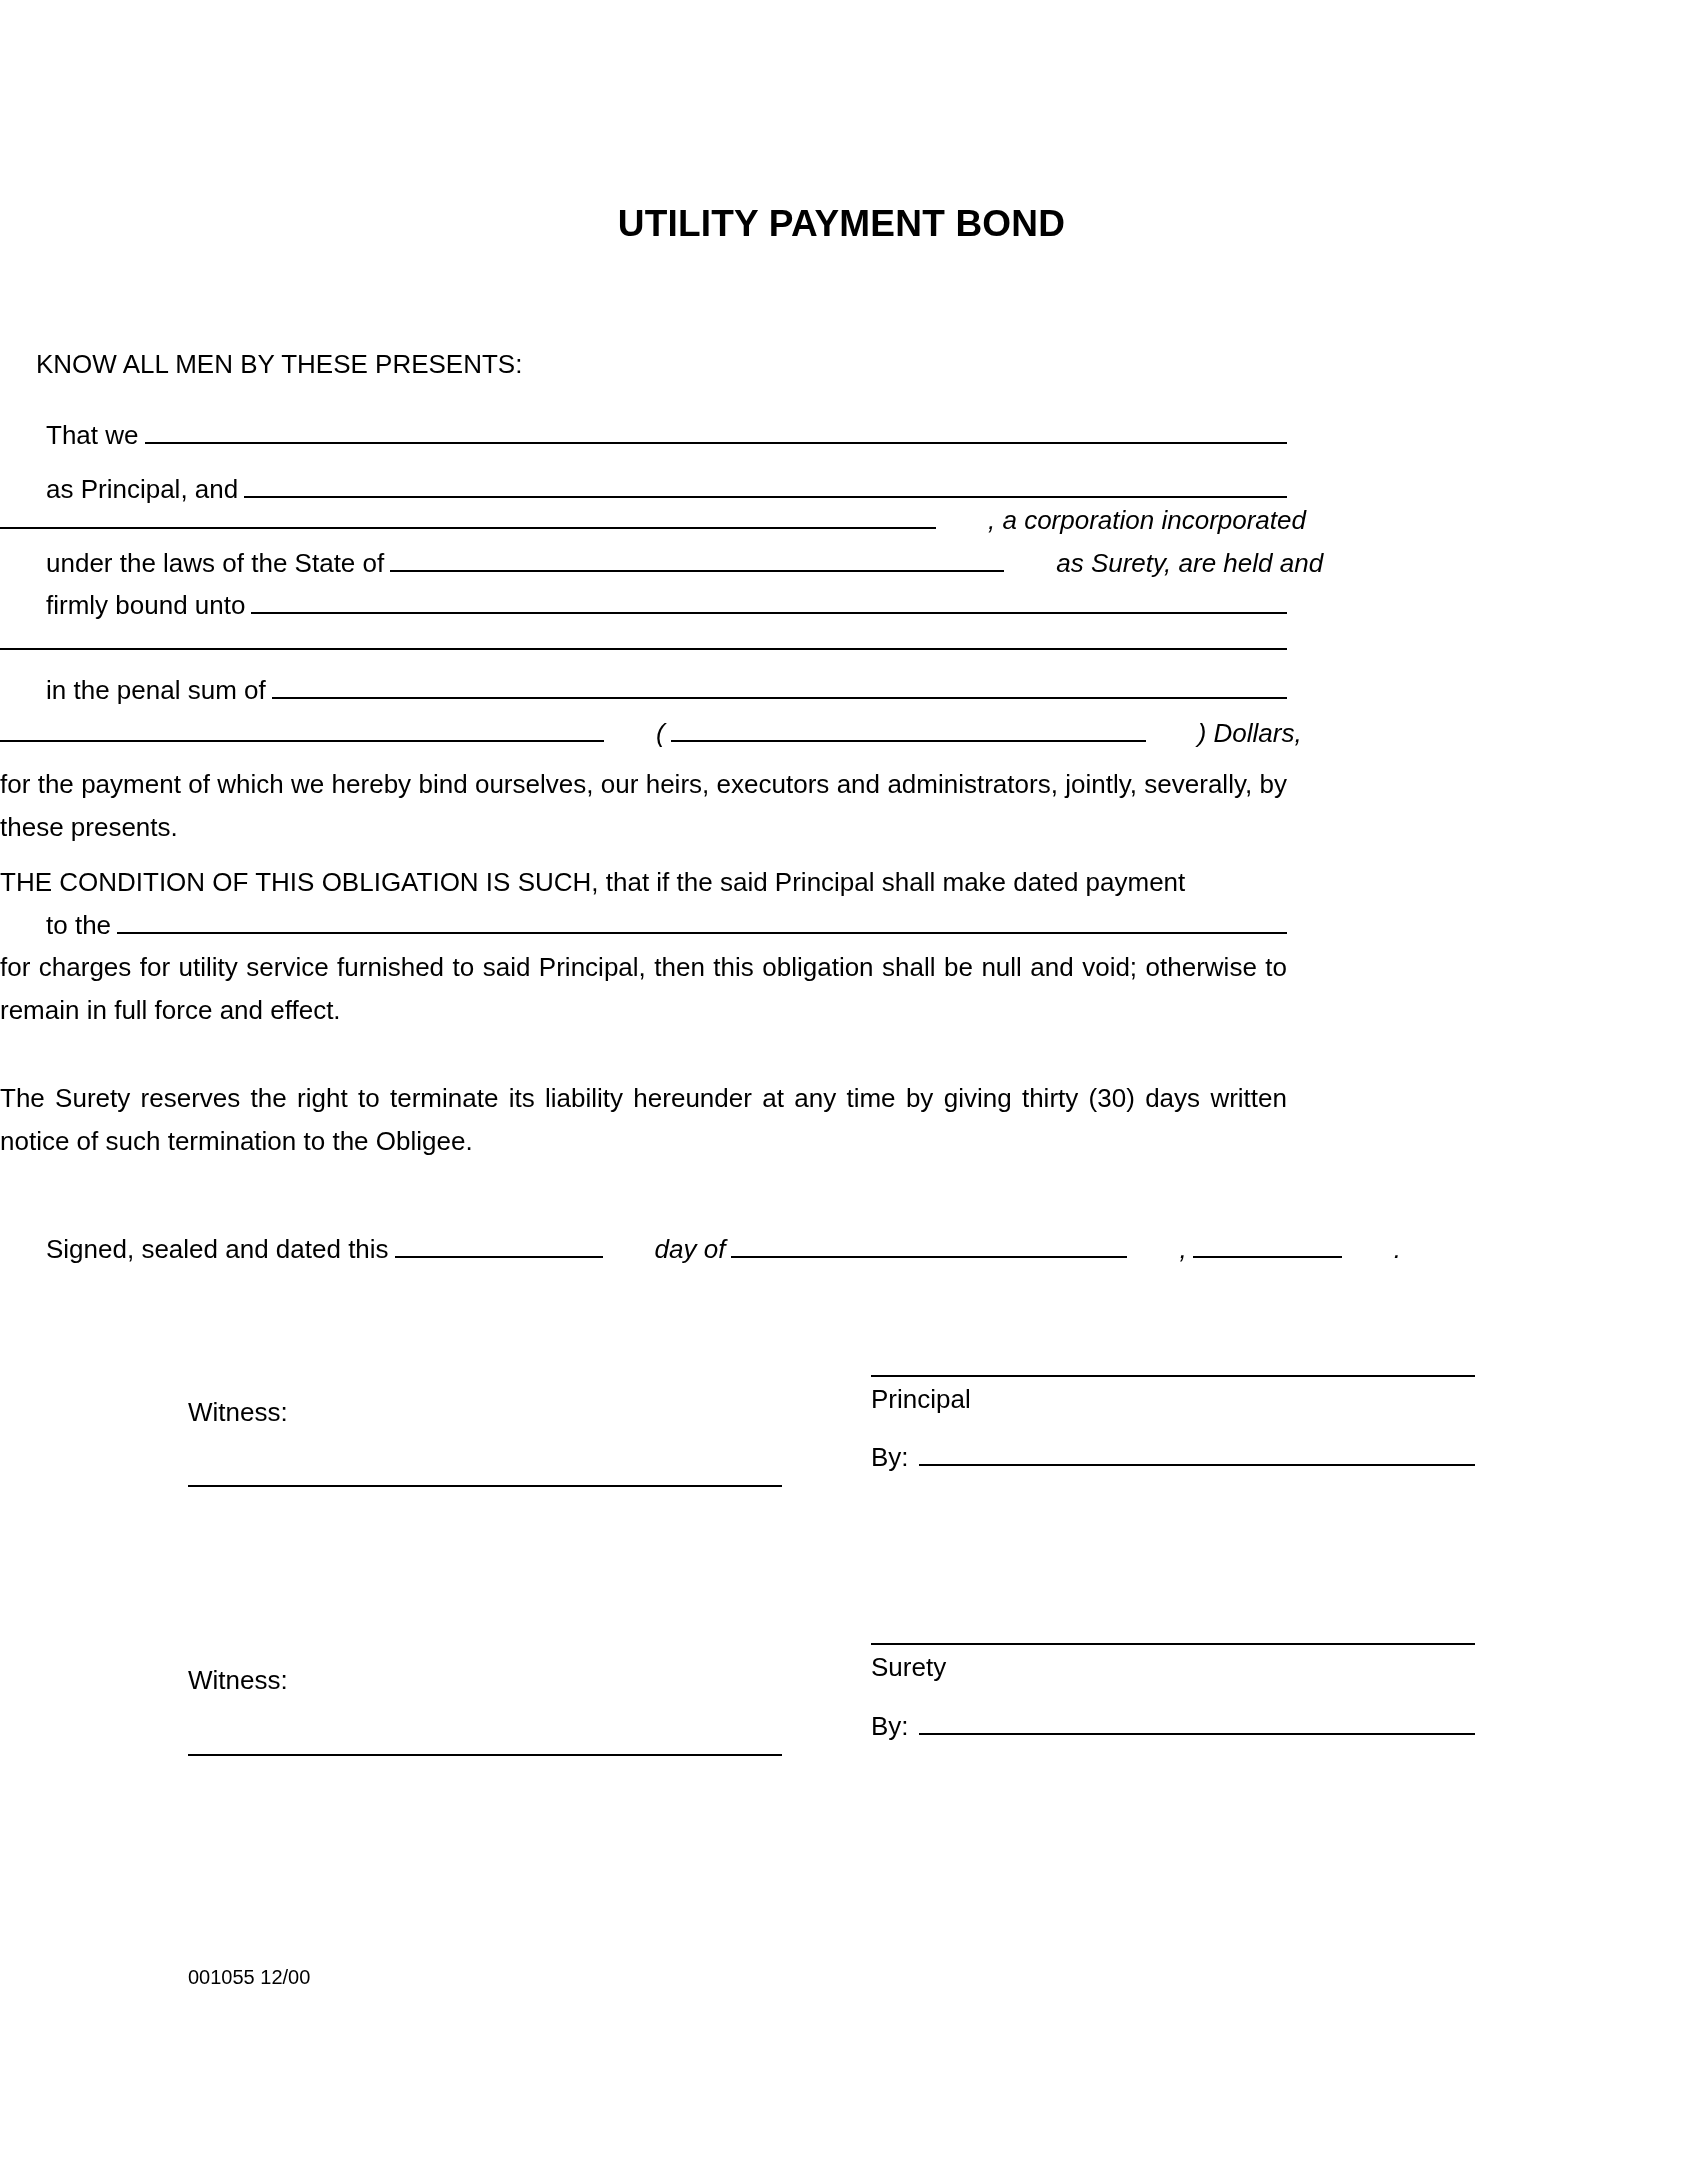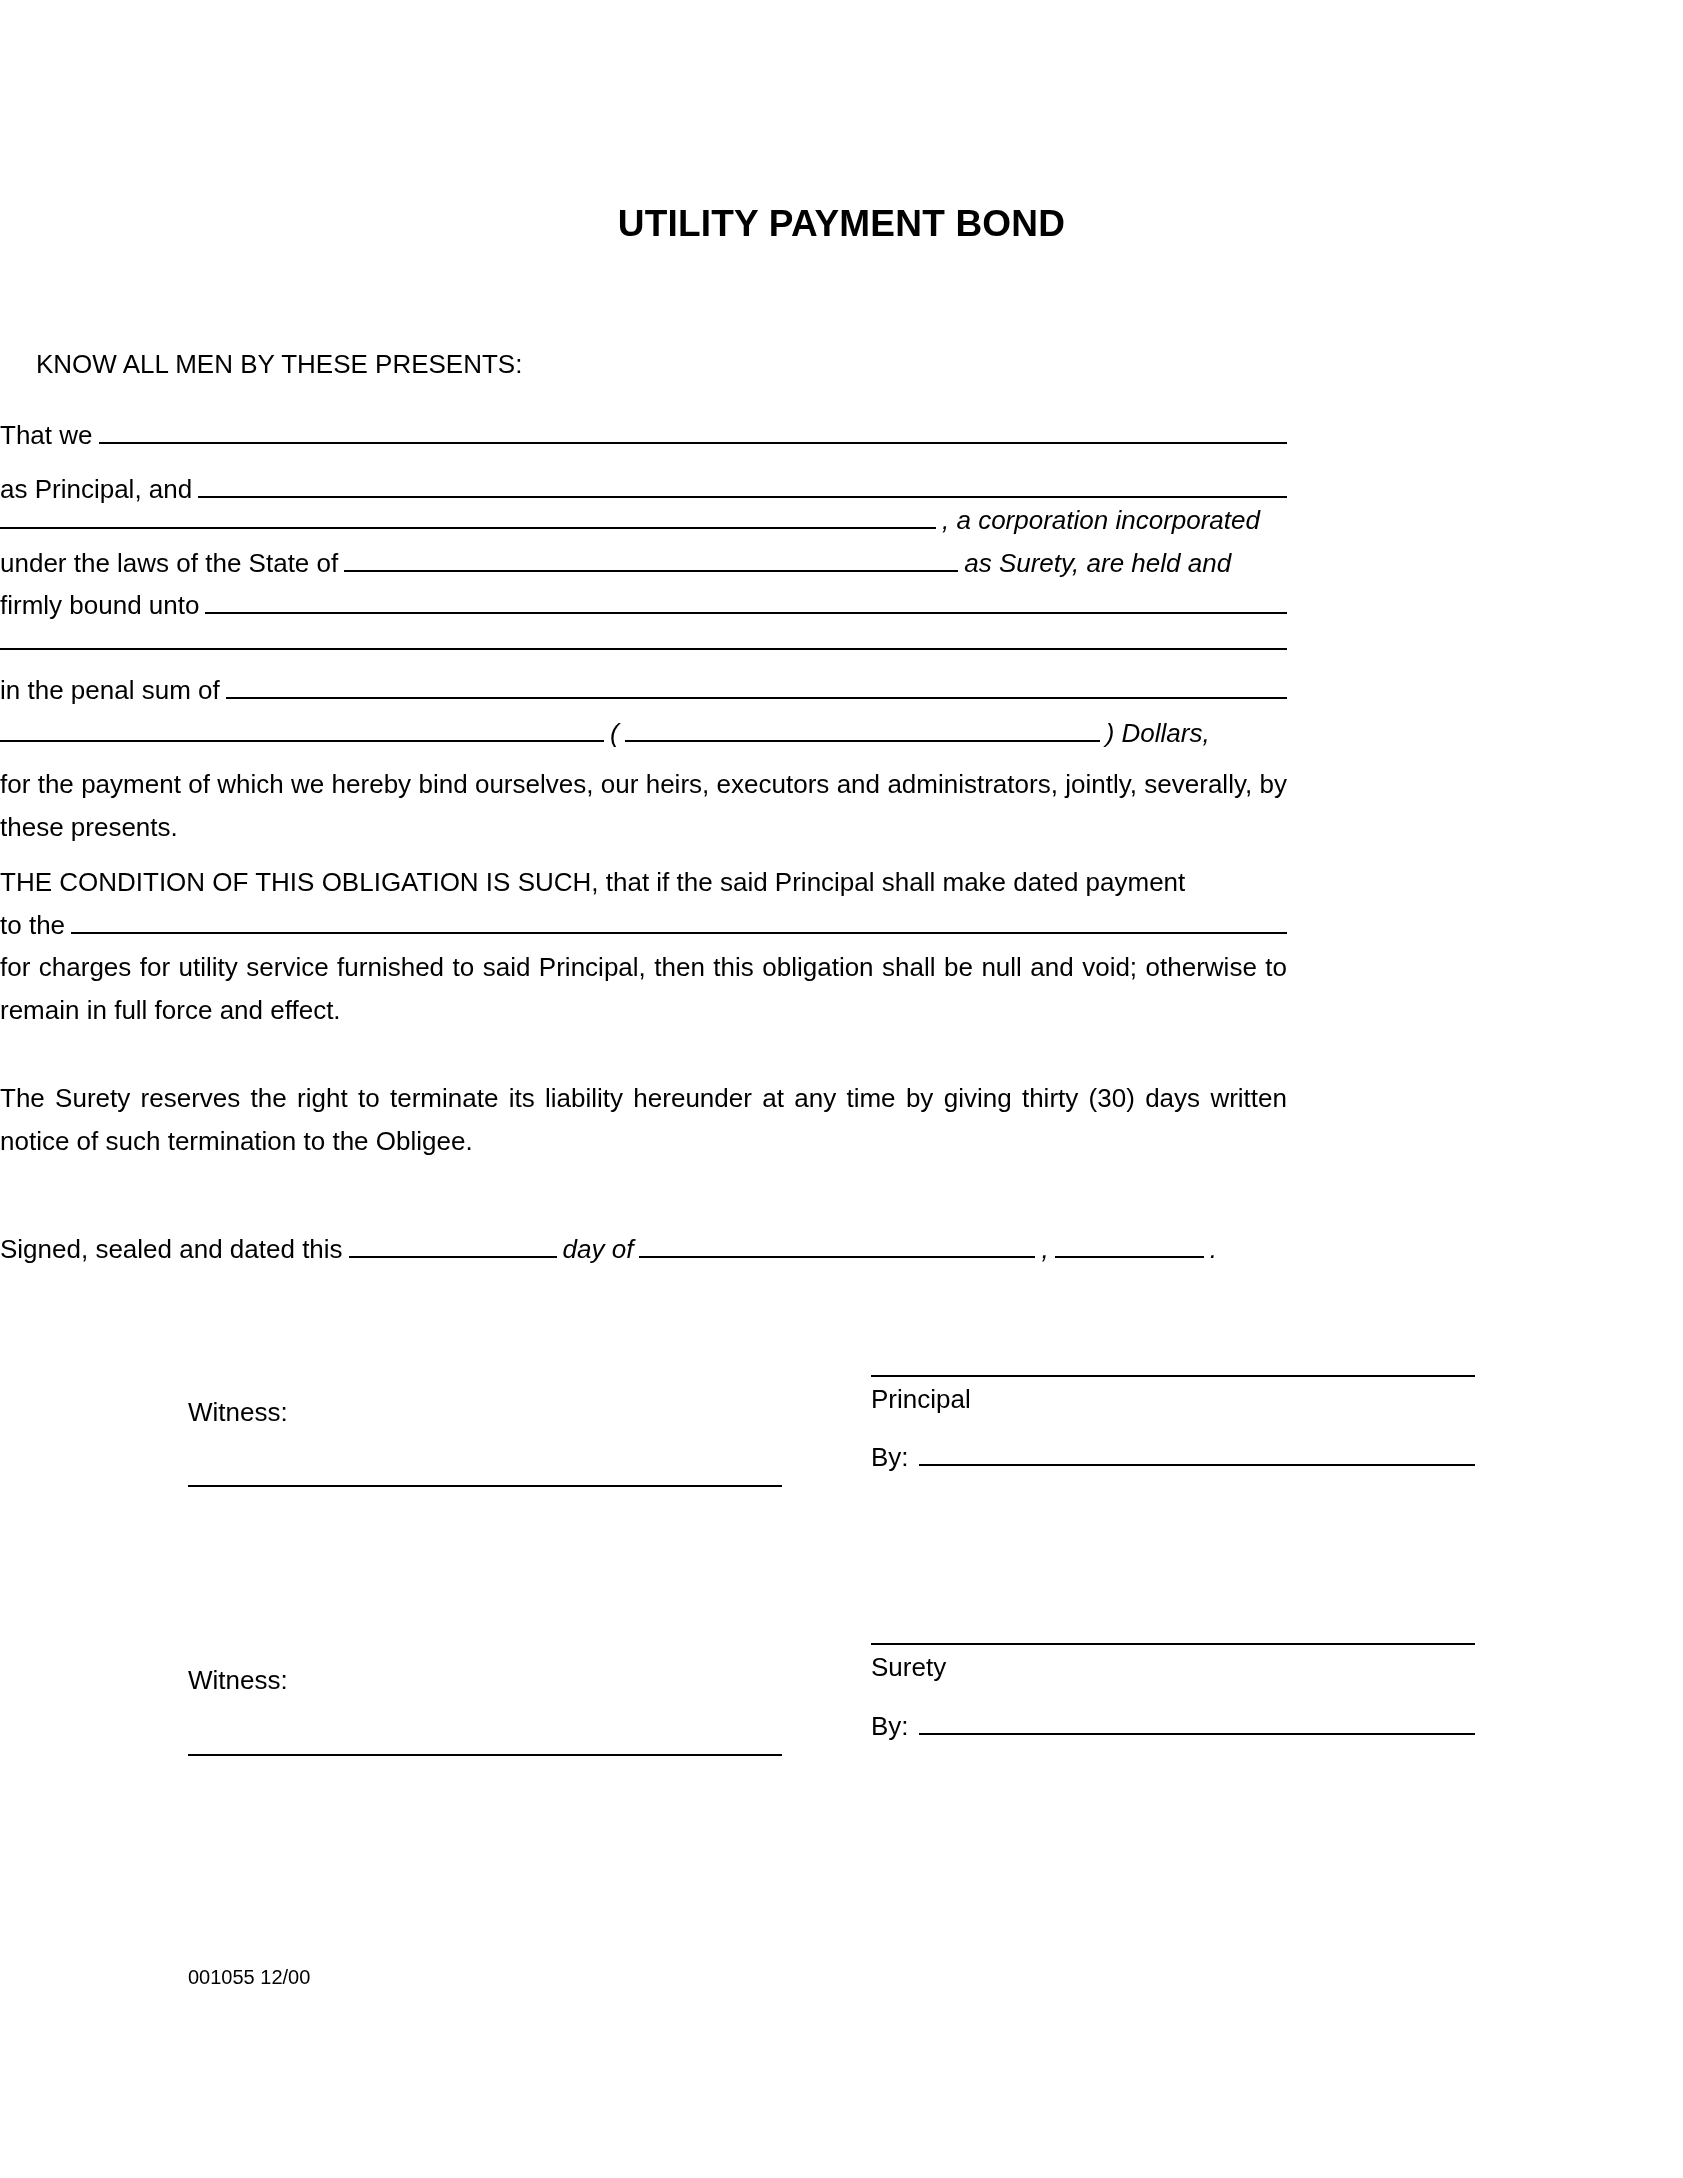--- a/index.html
+++ b/index.html
@@ -39,21 +39,21 @@
     font-size: 26px;
     line-height: 43px;
   }
 
   .row {
     display: flex;
     align-items: baseline;
     width: 100%;
     white-space: nowrap;
   }
-  .row .lbl { flex: 0 0 auto; }
+  .row .lbl { flex: 0 0 auto; margin-left: 46px; }
   .row .lbl.sp-l { padding-left: 6px; font-style: italic; }
   .row .lbl.sp-r { padding-right: 6px; }
 
   
   .fill {
     flex: 1 1 auto;
     border-bottom: 2.6px solid #000;
     height: 25px;
     margin: 0 0 0 0;
   }

